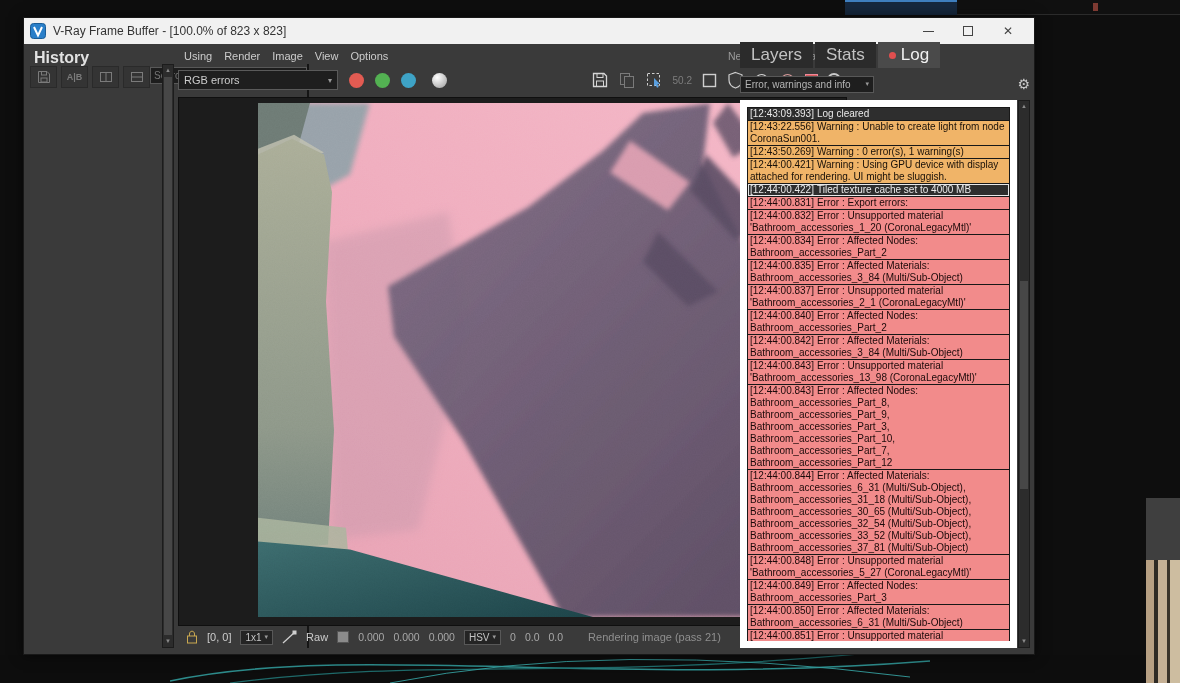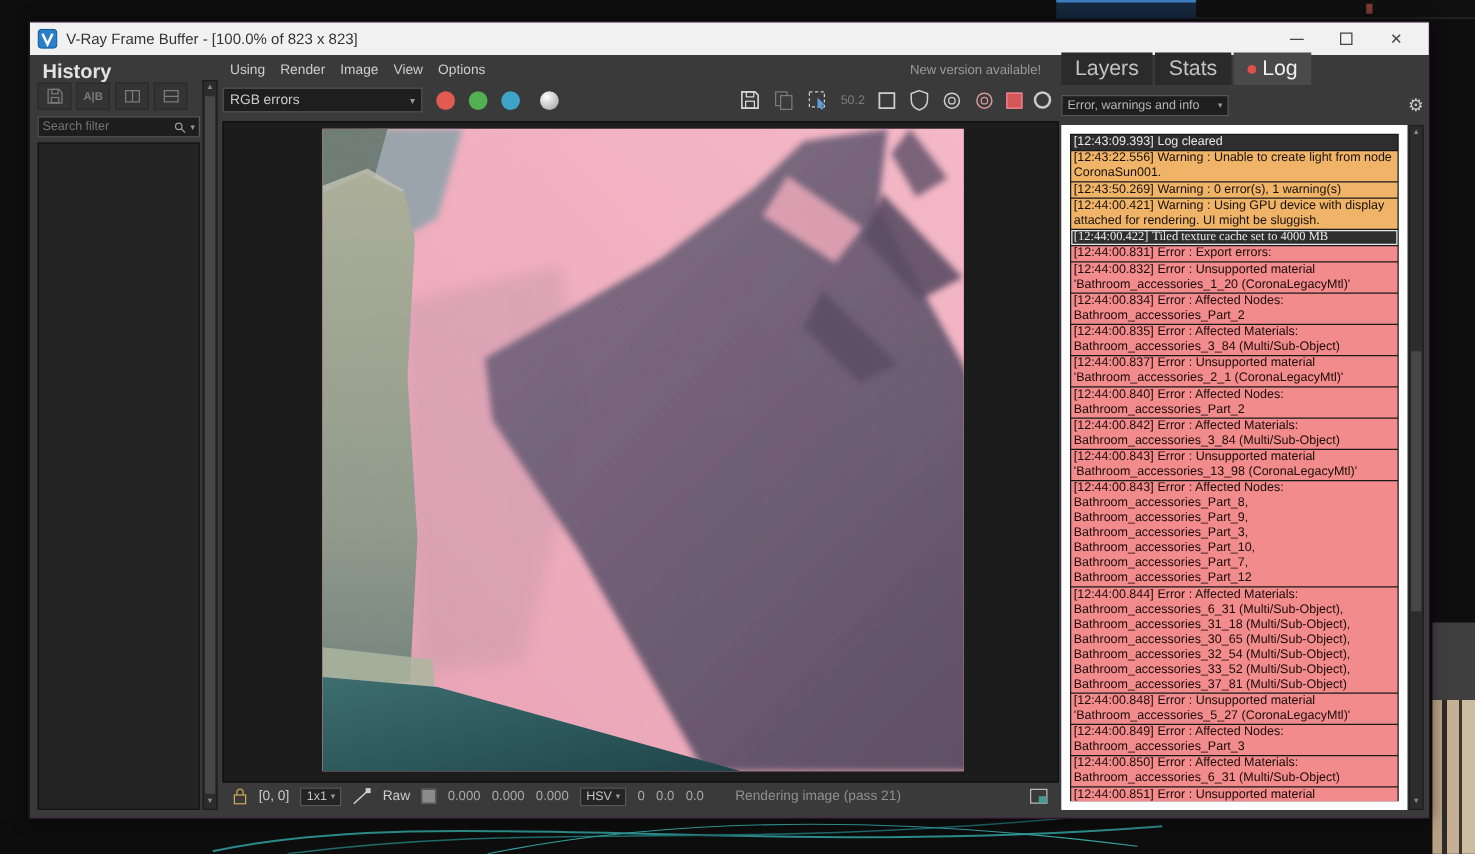--- a/index.html
+++ b/index.html
@@ -12,35 +12,35 @@
   .frag-top-blue { left:845px; top:0; width:112px; height:15px; background:#16283e; border-top:2px solid #3f7fbf; }
   .frag-top-right { left:957px; top:0; width:223px; height:15px; background:#101010; border-bottom:1px solid #2b2b2b; }
   .frag-top-tick { left:1093px; top:3px; width:5px; height:8px; background:#7d3a32; }
   .viewport-label { left:2px; top:497px; color:#cfcfcf; font-size:11px;padding-left:40px; }
   .frag-bottom { left:0; top:655px; width:1180px; height:28px; background:#0d0d0d; }
   .frag-right-col { right:0; top:498px; width:34px; height:185px; background:#3f3f3f; }
   .frag-right-photo { right:0; top:560px; width:34px; height:123px;
      background:linear-gradient(90deg,#b7a083 0 8px,#2e2a24 8px 12px,#c5b095 12px 21px,#3a332a 21px 24px,#cdbda0 24px 34px); }
 
   
-  #vfb { position:absolute; left:23px; top:17px; width:1121px; height:638px;
-         background:#701a75; border:1px solid #181818; box-shadow:0 0 12px rgba(0,0,0,.6); }
+  #vfb { position:absolute; left:23px; top:17px; width:1012px; height:638px;
+         background:#6d28d9; border:1px solid #181818; box-shadow:0 0 12px rgba(0,0,0,.6); }
   .titlebar { height:26px; background:#f1f1f1; display:flex; align-items:center; padding:0 6px; }
   .titlebar .title { color:#333; font-size:12px; margin-left:7px; flex:1; }
   .win-btn { width:40px; height:26px; display:flex; align-items:center; justify-content:center; }
   .min-glyph { width:11px; height:1px; background:#444; display:block; }
   .max-glyph { width:10px; height:10px; border:1px solid #444; display:block; }
   .close-glyph { color:#444; font-size:12px; line-height:1; }
   .win-body { position:absolute; left:0; right:0; top:26px; bottom:0; background:#3a3a3a; }
 
   
   #history { position:absolute; left:6px; top:3px; width:144px; bottom:6px; display:flex; flex-direction:column; }
   .hp-title { height:17px; font-size:16px; font-weight:bold; color:#e2e2e2; padding:2px 4px 0; }
   .hp-main { flex:1; display:flex; gap:2px; min-height:0; }
-  .hp-left { flex:1; display:flex; flex-direction:column; min-width:0; }
+  .hp-left { flex:1; display:flex; flex-direction:row; min-width:0; }
   .hp-icons { height:26px; display:flex; gap:4px; padding:2px 0; }
   .hp-iconbtn { width:27px; height:22px; background:#343434; border:1px solid #2a2a2a;
                 display:flex; align-items:center; justify-content:center; }
   .hp-search { height:17px; display:flex; align-items:center; background:#1d1d1d; border:1px solid #585858;
                margin:3px 0 4px; padding:0 3px; }
   .hp-search input { flex:1; min-width:0; background:transparent; border:0; outline:0; color:#aaa; font-size:10px; }
   .hp-list { flex:1; background:#232323; border:1px solid #151515; }
   .vscroll { width:12px; background:#2c2c2c; border:1px solid #1c1c1c; position:relative;
              display:flex; flex-direction:column; justify-content:space-between; }
   .scroll-arrow { height:11px; font-size:6px; color:#8a8a8a; text-align:center; line-height:11px; }
@@ -89,21 +89,21 @@
                    font-size:10px; display:flex; align-items:center; padding:0 4px; }
   .filter-select .arrow { margin-left:auto; color:#999; font-size:7px; }
   .gear { margin-left:auto; color:#c6c6c6; font-size:14px; line-height:1; }
   .log-wrap { flex:1; display:flex; gap:1px; min-height:0; }
   .log-list { flex:1; background:#181818; border:7px solid #ffffff; overflow:hidden;
               font-size:10px; line-height:12px; padding:1px; }
   .log-entry { margin-bottom:1px; padding:0 2px; word-wrap:break-word; }
   .log-entry.t-info { background:#2e2e2e; color:#e9e9e9; }
   .log-entry.t-warning { background:#f0b468; color:#181008; }
   .log-entry.t-error { background:#f28b8b; color:#1c0a0a; }
-  .log-entry.selected { outline:1px solid #e8e8e8; outline-offset:-1px;font-family:Liberation Serif, serif; }
+  .log-entry.selected { outline:1px solid #e8e8e8; outline-offset:-1px; }
   .lt::before { content:"["; } .lt::after { content:"]"; } .lt { margin-right:3px; }
   #rightpanel .scroll-thumb { top:33%; height:38%; }
 
   svg.ic { display:block; }
 </style>
 </head>
 <body>
 
 <div id="desktop">
   <div class="abs frag-top-blue"></div>

